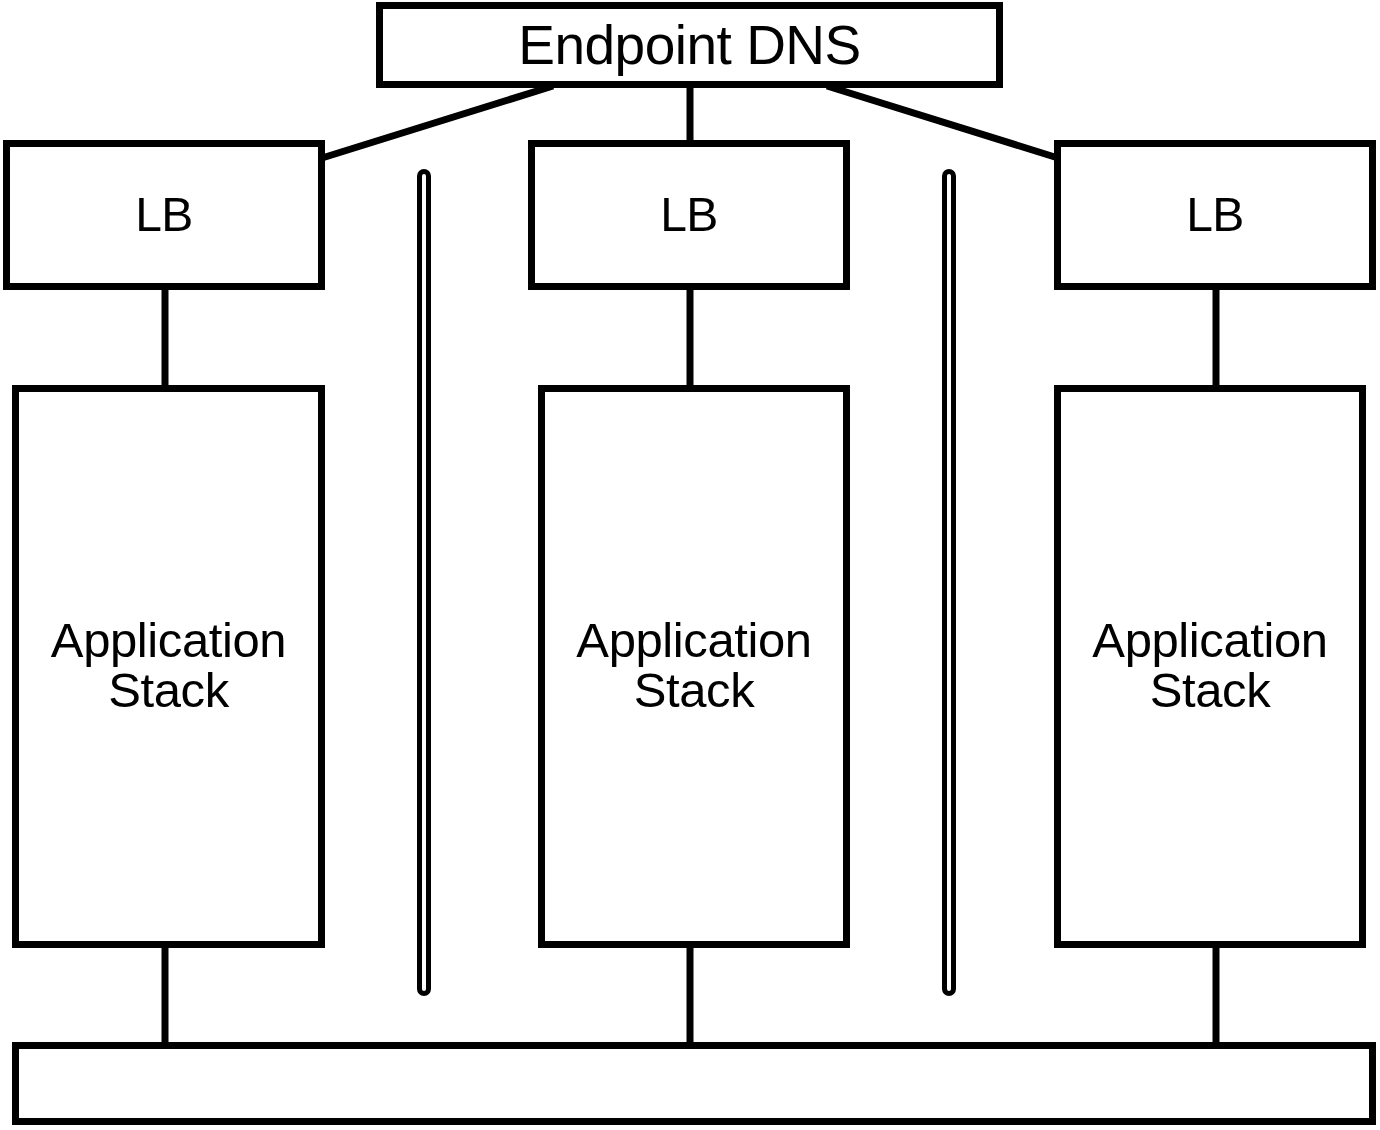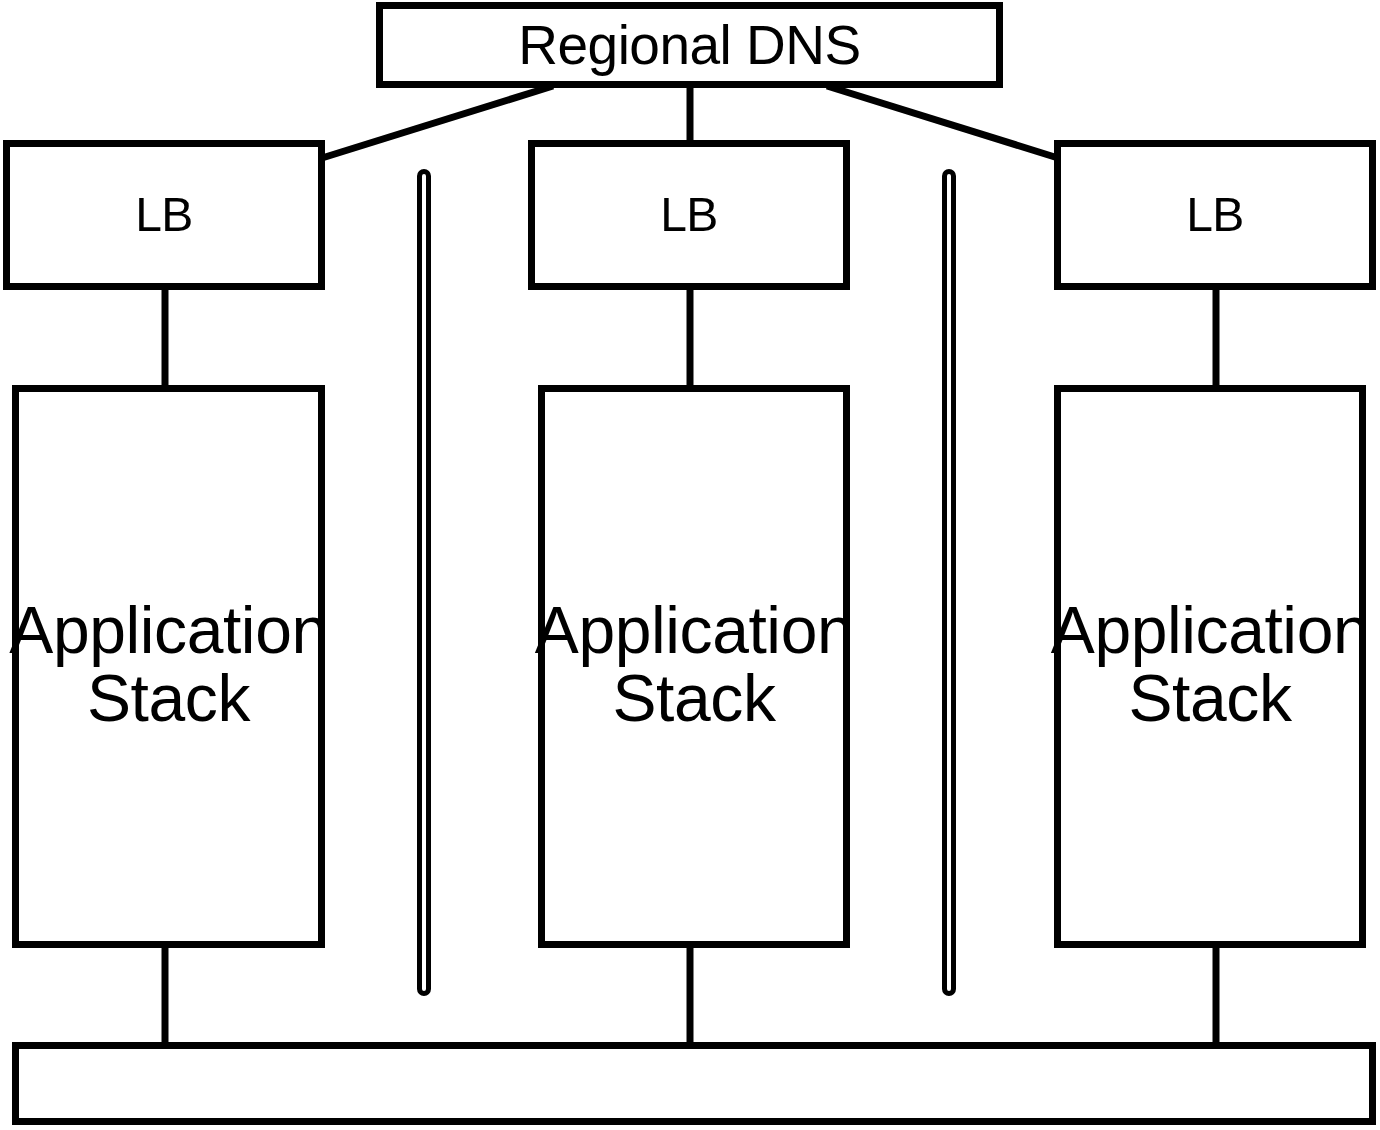--- a/index.html
+++ b/index.html
@@ -52,21 +52,21 @@
     font-size: 48px;
     letter-spacing: -0.5px;
   }
   #lb-label-1 { left: 3px;    width: 322px; }
   #lb-label-2 { left: 528px;  width: 322px; }
   #lb-label-3 { left: 1054px; width: 322px; }
   
   .app-label {
     top: 600px;
     height: 130px;
-    font-size: 66px;
+    font-size: 49px;
     letter-spacing: -0.4px;
   }
   #app-label-1 { left: 12px;   width: 313px; }
   #app-label-2 { left: 538px;  width: 312px; }
   #app-label-3 { left: 1054px; width: 312px; }
   
   #endpoint-label {
     left: 12px;
     top: 1042px;
     width: 1364px;
@@ -121,21 +121,21 @@
     <rect x="15.5" y="388.5" width="306" height="556" fill="#ffffff" stroke="#000000" stroke-width="7"></rect>
     <rect x="541.5" y="388.5" width="305" height="556" fill="#ffffff" stroke="#000000" stroke-width="7"></rect>
     <rect x="1057.5" y="388.5" width="305" height="556" fill="#ffffff" stroke="#000000" stroke-width="7"></rect>
 
     <rect x="419.5" y="171.5" width="9" height="822" rx="4.5" ry="4.5" fill="#ffffff" stroke="#000000" stroke-width="5"></rect>
     <rect x="944.5" y="171.5" width="9" height="822" rx="4.5" ry="4.5" fill="#ffffff" stroke="#000000" stroke-width="5"></rect>
 
     <rect x="15.5" y="1045.5" width="1357" height="76" fill="#ffffff" stroke="#000000" stroke-width="7"></rect>
   </svg>
 
-  <div class="node-label" id="dns-label">Regional DNS</div>
+  <div class="node-label" id="dns-label">Endpoint DNS</div>
 
   <div class="node-label lb-label" id="lb-label-1">LB</div>
   <div class="node-label lb-label" id="lb-label-2">LB</div>
   <div class="node-label lb-label" id="lb-label-3">LB</div>
 
   <div class="node-label app-label" id="app-label-1">Application
 Stack</div>
   <div class="node-label app-label" id="app-label-2">Application
 Stack</div>
   <div class="node-label app-label" id="app-label-3">Application

